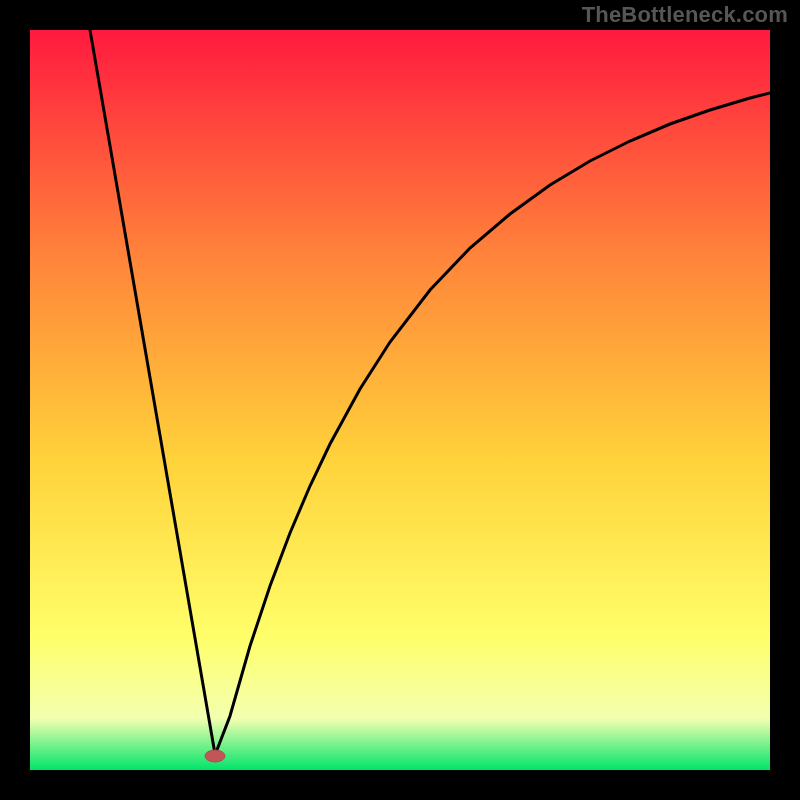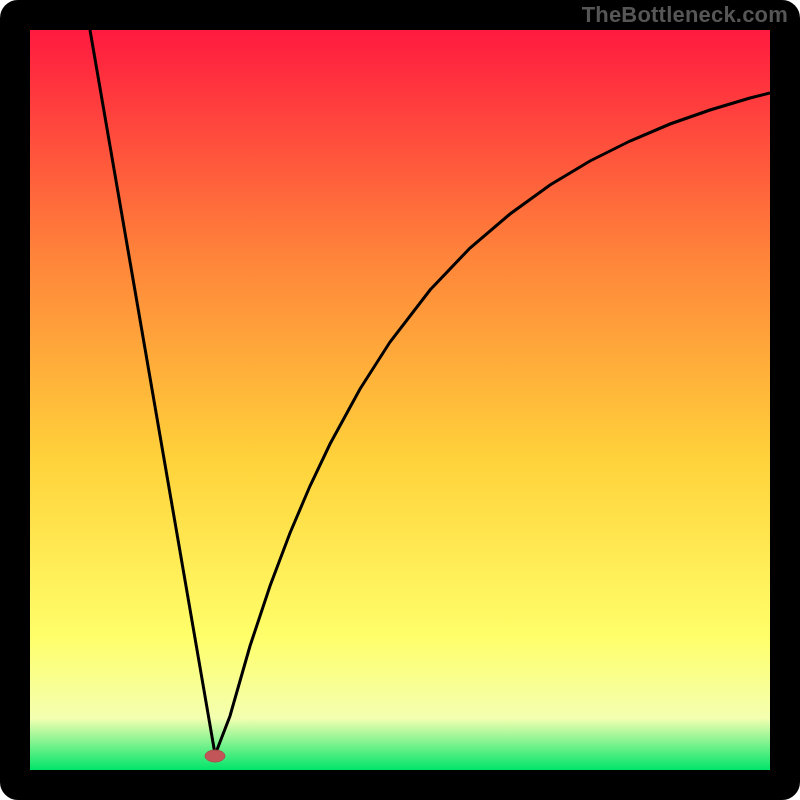--- a/index.html
+++ b/index.html
@@ -8,21 +8,20 @@
     width: 800px;
     height: 800px;
     overflow: hidden;
     font-family: Arial, Helvetica, sans-serif;
   }
   .outer {
     width: 800px;
     height: 800px;
     background: #000;
     position: relative;
-    border-radius: 18px;
   }
   .watermark {
     position: absolute;
     top: 2px;
     right: 12px;
     color: #565656;
     font-size: 22px;
     font-weight: bold;
     letter-spacing: 0.2px;
     z-index: 10;

